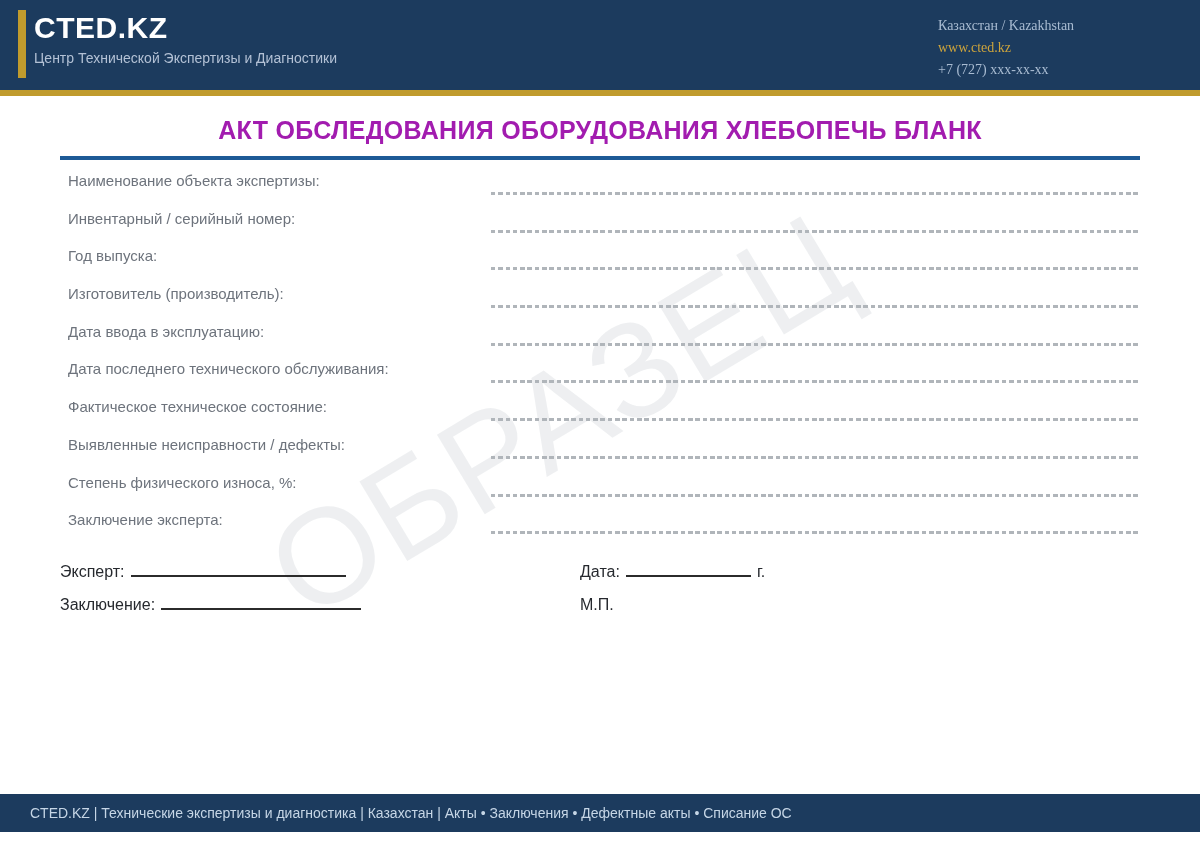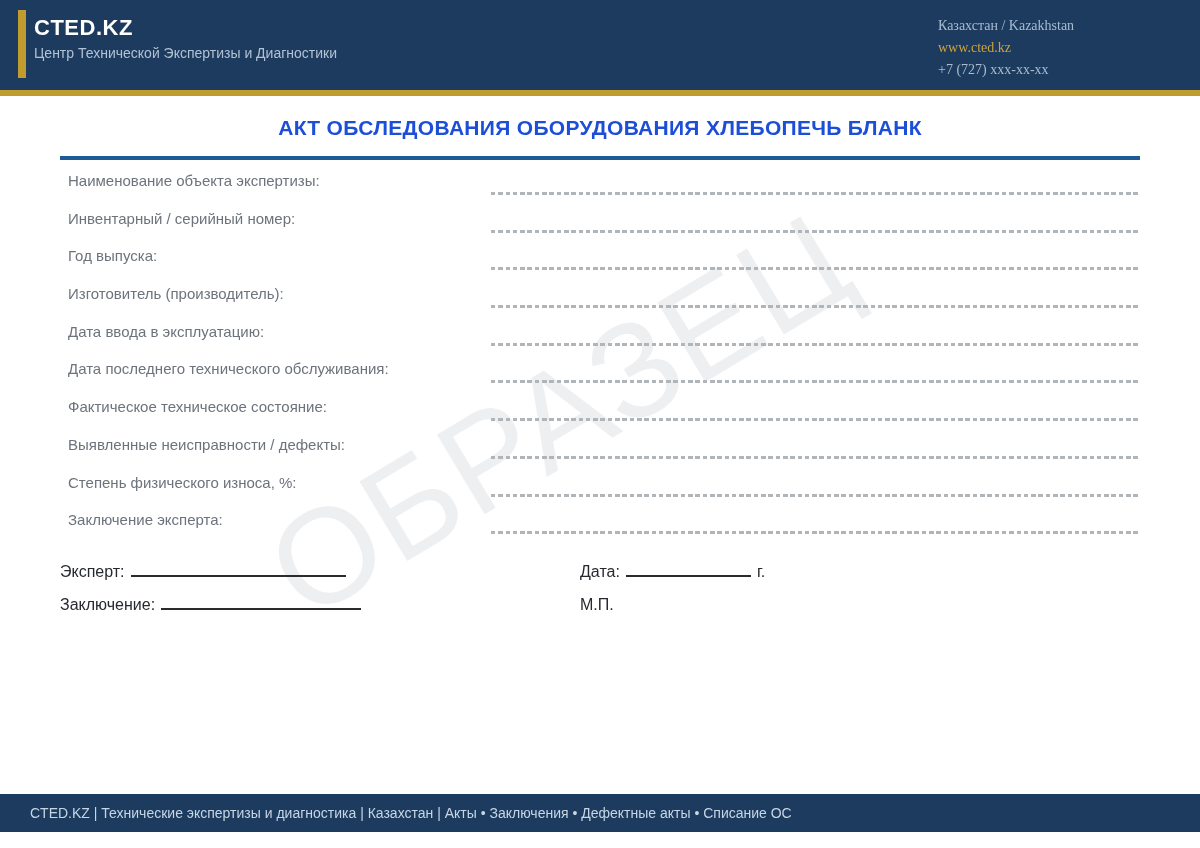--- a/index.html
+++ b/index.html
@@ -30,48 +30,49 @@
   }
   .brand-accent {
     position: absolute;
     left: 18px; top: 10px;
     width: 8px; height: 68px;
     background: #c09b2d;
   }
   .brand-block { position: absolute; left: 34px; top: 11px; }
   .brand-name {
     color: #ffffff;
-    font-size: 22px;
+    font-size: 30px;
     font-weight: 700;
     letter-spacing: 0.5px;
     line-height: 34px;
   }
   .brand-tagline {
+    margin-top: 5px;
     color: #b3c1d5;
     font-size: 14px;
     line-height: 17px;
   }
   .header-contact {
     position: absolute;
     left: 938px; top: 15px;
     font-size: 14px;
     line-height: 22px;
     font-family: Liberation Serif, serif;
   }
   .contact-country { color: #a9bcd2; }
   .contact-site { color: #cda43c; text-decoration: none; display: block; }
   .contact-phone { color: #a9bcd2; }
 
   
   .doc-title {
     position: absolute;
     top: 116px; left: 0; right: 0;
     text-align: center;
-    color: #1d4ed8;
-    font-size: 21px;
+    color: #a21caf;
+    font-size: 25px;
     font-weight: 700;
     letter-spacing: 0.3px;
     z-index: 1;
   }
   .title-rule {
     position: absolute;
     top: 156px; left: 60px; right: 60px;
     height: 4px;
     background: #1d5a96;
     z-index: 1;

